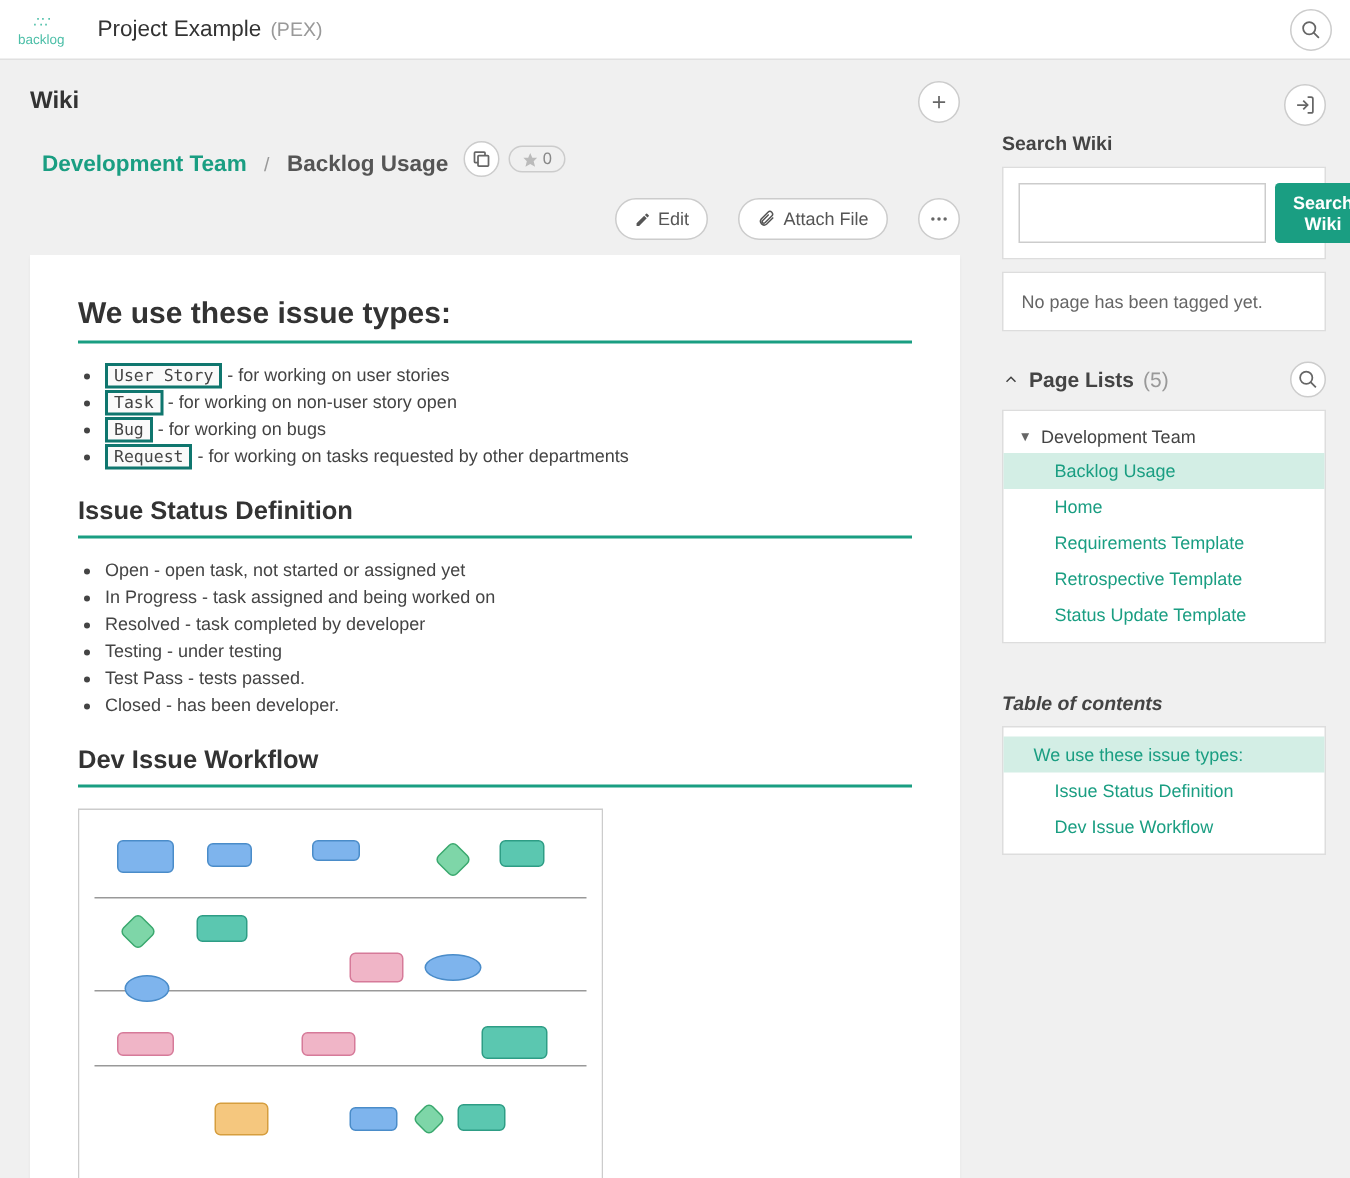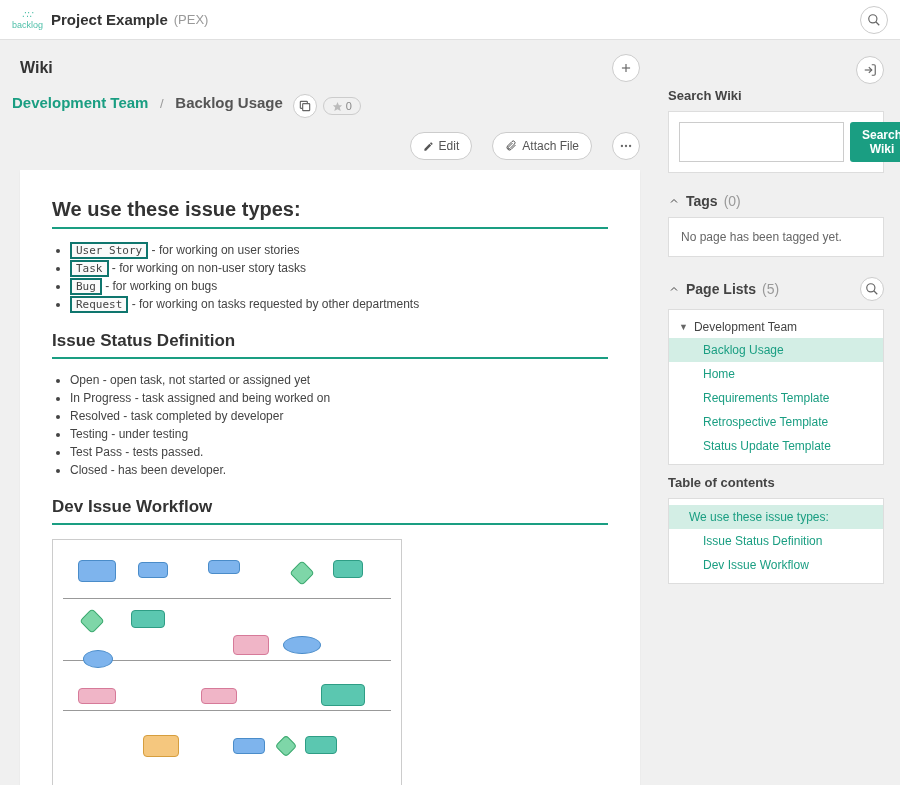--- a/index.html
+++ b/index.html
@@ -1,34 +1,34 @@
 <!DOCTYPE html>
 <html><head>
 <meta charset="utf-8">
 <style>
 * { box-sizing: border-box; margin: 0; padding: 0; }
 body { font-family: -apple-system, BlinkMacSystemFont, "Segoe UI", Helvetica, Arial, sans-serif; background: #f0f0f0; color: #333; font-size: 13px; }
 .topbar { background: #fff; height: 40px; display: flex; align-items: center; padding: 0 12px; border-bottom: 1px solid #e0e0e0; }
 .topbar .logo { color: #4dbfa8; font-size: 9px; margin-right: 8px; display: flex; flex-direction: column; align-items: center; }
 .topbar .logo-dots { font-size: 10px; letter-spacing: -1px; }
-.topbar .title { font-weight: bold; font-size: 15px; margin-right: 6px; }
+.topbar .title { font-weight: normal; font-size: 15px; margin-right: 6px; margin-left: 14px; }
 .topbar .code { color: #999; font-size: 13px; }
 .topbar .spacer { flex: 1; }
 .icon-btn { width: 28px; height: 28px; border: 1px solid #ccc; border-radius: 50%; background: #fff; display: inline-flex; align-items: center; justify-content: center; cursor: pointer; color: #666; }
 .icon-btn svg { width: 14px; height: 14px; }
 
 .page { display: flex; }
 .main { flex: 1; min-width: 0; }
 .sidebar { width: 240px; padding: 16px 16px 16px 8px; position: relative; }
 
 .wiki-header { display: flex; align-items: center; padding: 14px 20px 8px; }
 .wiki-header h2 { font-size: 16px; font-weight: 600; }
 .wiki-header .spacer { flex: 1; }
 
-.breadcrumb-row { display: flex; align-items: flex-start; padding: 4px 12px 10px; }
+.breadcrumb-row { display: flex; align-items: flex-end; padding: 4px 28px 10px; }
 .breadcrumb a { color: #1a9e82; font-weight: bold; font-size: 15px; text-decoration: none; }
 .breadcrumb .sep { color: #999; margin: 0 8px; }
 .breadcrumb .cur { color: #555; font-weight: bold; font-size: 15px; }
 .bc-icons { display: flex; align-items: center; margin-left: 10px; gap: 6px; }
 .star-pill { border: 1px solid #ccc; border-radius: 12px; padding: 2px 8px; display: flex; align-items: center; gap: 3px; color: #888; font-size: 11px; }
 
 .actions { display: flex; justify-content: flex-end; padding: 4px 20px 10px; gap: 20px; }
 .pill-btn { border: 1px solid #ccc; border-radius: 14px; background: #fff; padding: 5px 12px; display: inline-flex; align-items: center; gap: 5px; font-size: 12px; color: #555; cursor: pointer; }
 
 .content-card { background: #fff; margin: 0 20px 20px; padding: 28px 32px 20px; box-shadow: 0 1px 2px rgba(0,0,0,0.05); }
@@ -150,21 +150,21 @@
             <circle cx="19" cy="12" r="2"></circle>
           </svg>
       </button>
     </div>
 
     <div class="content-card">
       <h1>We use these issue types:</h1>
       <div class="underline"></div>
       <ul>
         <li><span class="mono-tag">User Story</span><span> - for working on user stories</span></li>
-        <li><span class="mono-tag">Task</span><span> - for working on non-user story tasks</span></li>
+        <li><span class="mono-tag">Task</span><span> - for working on non-user story open</span></li>
         <li><span class="mono-tag">Bug</span><span> - for working on bugs</span></li>
         <li><span class="mono-tag">Request</span><span> - for working on tasks requested by other departments</span></li>
       </ul>
 
       <h1 class="section">Issue Status Definition</h1>
       <div class="underline"></div>
       <ul>
         <li>Open - open task, not started or assigned yet</li>
         <li>In Progress - task assigned and being worked on</li>
         <li>Resolved - task completed by developer</li>
@@ -212,27 +212,20 @@
           <line x1="15" y1="12" x2="3" y2="12"></line>
         </svg>
     </button>
 
     <h4 style="margin-top:32px;">Search Wiki</h4>
     <div class="search-box">
       <input type="text" style="">
       <button>Search Wiki</button>
     </div>
 
-    <div class="collapse-header">
-      <svg class="chev" viewBox="0 0 24 24" fill="none" stroke="currentColor" stroke-width="2">
-          <polyline points="18 15 12 9 6 15"></polyline>
-        </svg>
-      <span>Tags</span>
-      <span class="count">(0)</span>
-    </div>
     <div class="panel">
       <span>No page has been tagged yet.</span>
     </div>
 
     <div class="collapse-header">
       <svg class="chev" viewBox="0 0 24 24" fill="none" stroke="currentColor" stroke-width="2">
           <polyline points="18 15 12 9 6 15"></polyline>
         </svg>
       <span>Page Lists</span>
       <span class="count">(5)</span>
@@ -249,20 +242,20 @@
         <span class="tri">▼</span>
         <span>Development Team</span>
       </div>
       <div class="item active">Backlog Usage</div>
       <div class="item">Home</div>
       <div class="item">Requirements Template</div>
       <div class="item">Retrospective Template</div>
       <div class="item">Status Update Template</div>
     </div>
 
-    <h4 style="margin-top:10px;">Table of contents</h4>
+    <h4 style="margin-top:32px;font-style:italic;">Table of contents</h4>
     <div class="toc">
       <div class="item active">We use these issue types:</div>
       <div class="item sub">Issue Status Definition</div>
       <div class="item sub">Dev Issue Workflow</div>
     </div>
   </div>
 </div>
 
 </body></html>

